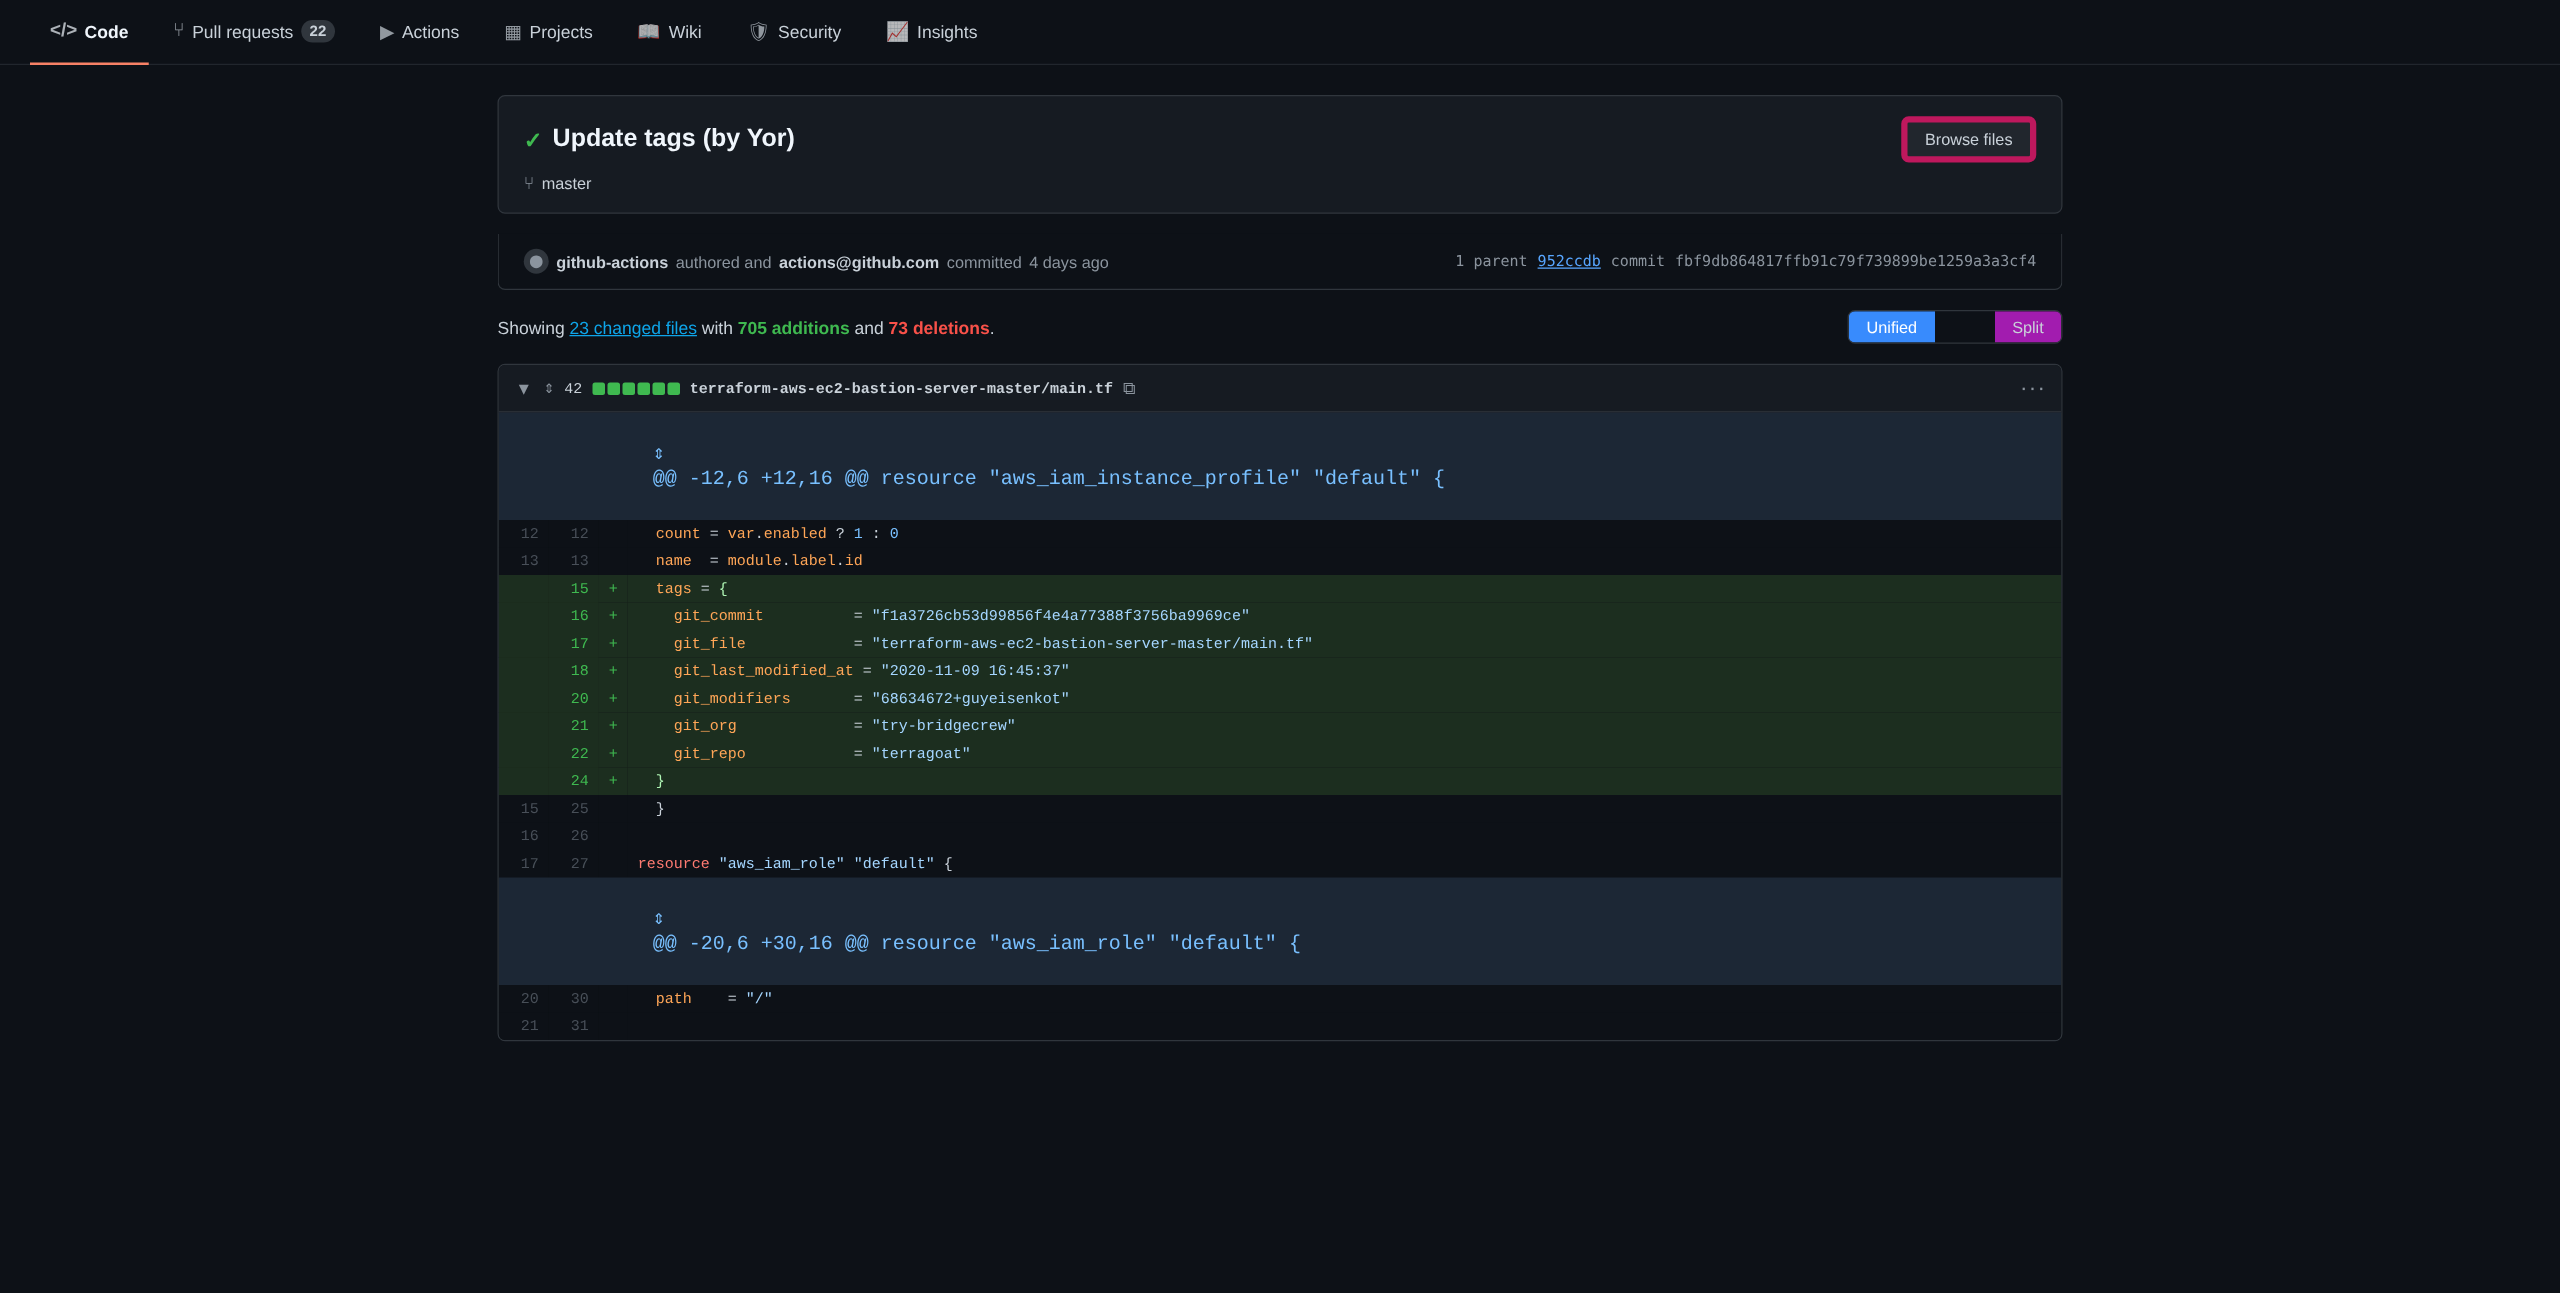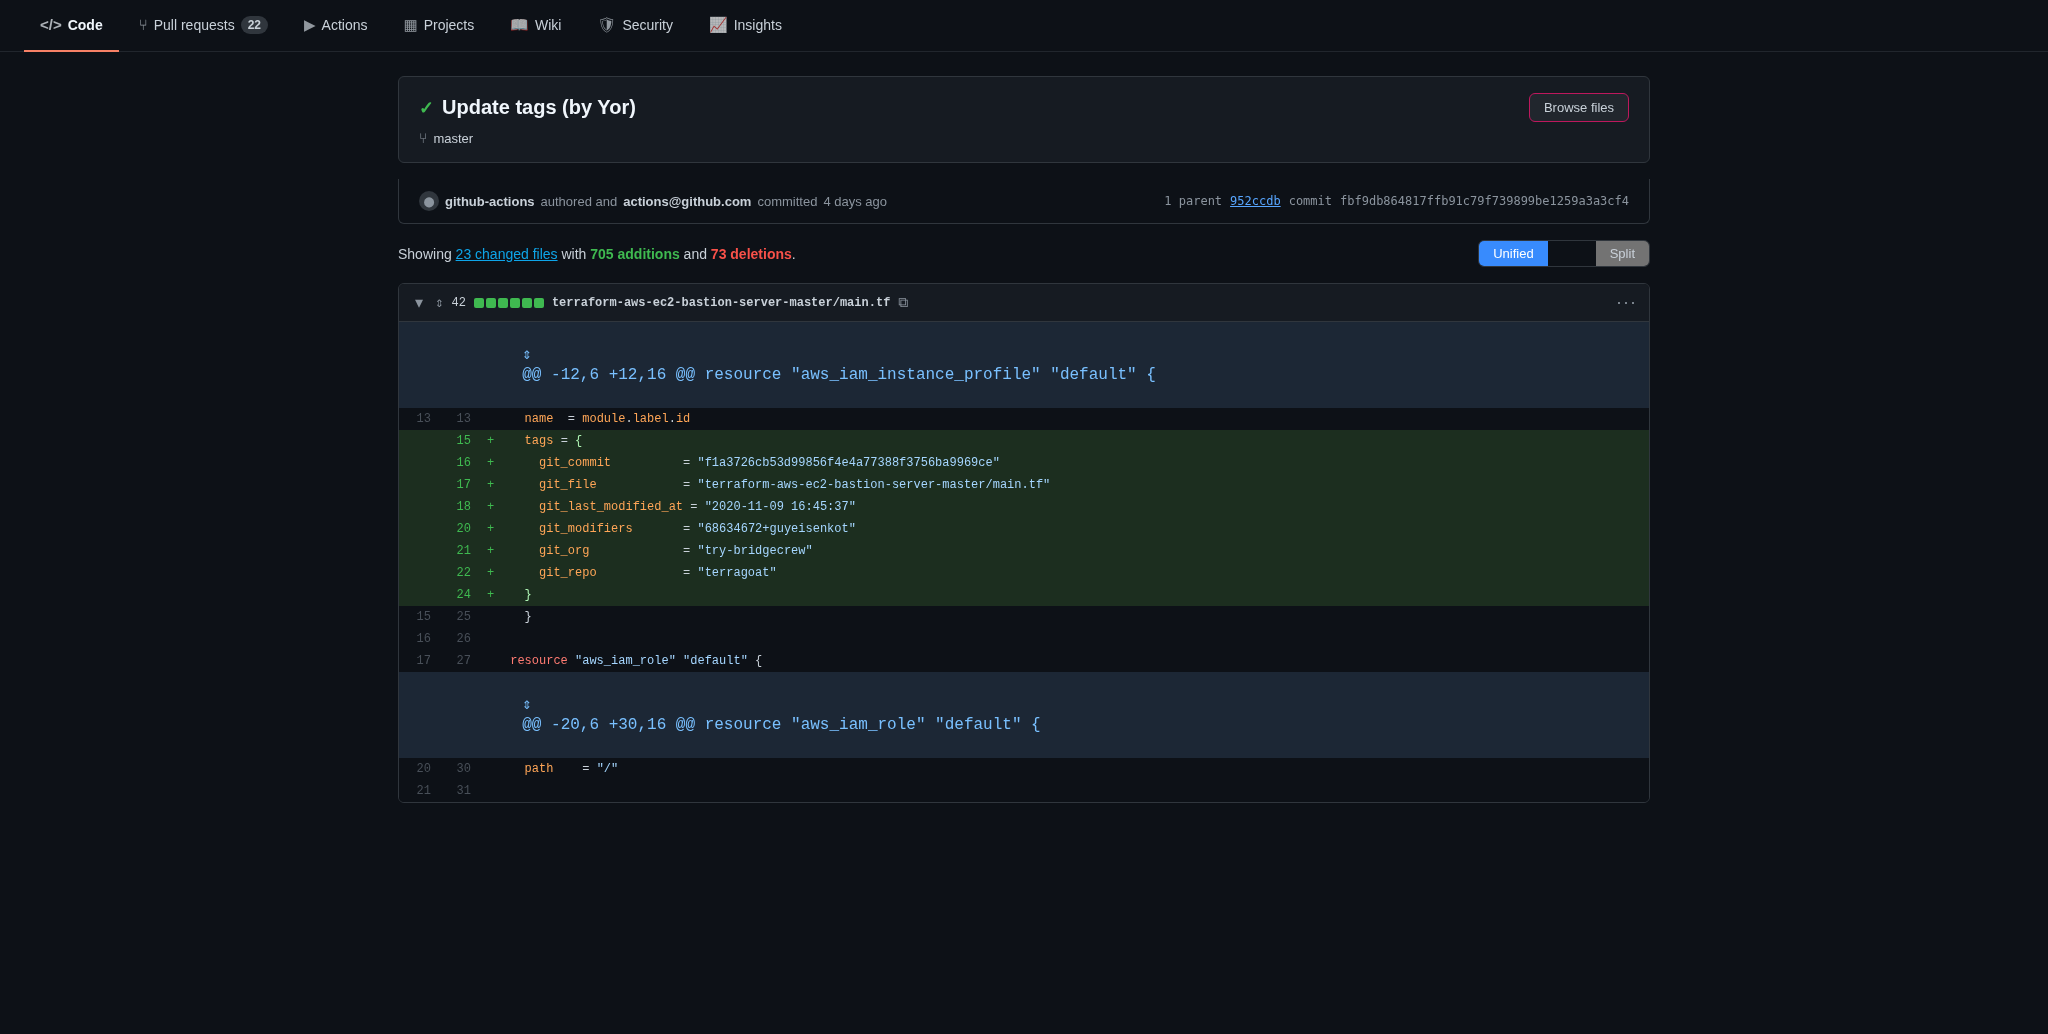--- a/index.html
+++ b/index.html
@@ -74,21 +74,21 @@
       align-items: center;
       gap: 8px;
       font-size: 20px;
       font-weight: 600;
       color: #f0f6fc;
     }
     .check-icon { color: #3fb950; font-size: 18px; }
     .browse-btn {
       background: #21262d;
       color: #c9d1d9;
-      border: 1px solid #be185d;
+      border: 5px solid #be185d;
       border-radius: 6px;
       padding: 6px 14px;
       cursor: pointer;
       font-size: 13px;
       font-weight: 500;
     }
     .branch-row {
       display: flex;
       align-items: center;
       gap: 6px;
@@ -134,21 +134,21 @@
       align-items: center;
       justify-content: space-between;
       margin-bottom: 16px;
     }
     .changed-files-link { color: #0ea5e9; text-decoration: underline; cursor: pointer; }
     .additions { color: #3fb950; font-weight: 600; }
     .deletions { color: #f85149; font-weight: 600; }
     .view-toggle { display: flex; border: 1px solid #30363d; border-radius: 6px; overflow: hidden; gap: 48px; }
     .view-btn {
       padding: 5px 14px;
-      background: #737373;
+      background: #a21caf;
       color: #c9d1d9;
       border: none;
       cursor: pointer;
       font-size: 13px;
     }
     .view-btn.active { background: #388bfd; color: #fff; }
 
     
     .file-diff {
       border: 1px solid #30363d;
@@ -344,20 +344,26 @@
     <table class="code-table">
       <tbody>
 
         <tr class="diff-hunk">
           <td colspan="4">
             <span style="cursor:pointer; margin-right:8px;">⇕</span>
             <span>@@ -12,6 +12,16 @@ resource "aws_iam_instance_profile" "default" {</span>
           </td>
         </tr>
 
+        <tr class="line-normal">
+          <td class="line-num">12</td>
+          <td class="line-num">12</td>
+          <td style="width:16px; color:#484f58;"> </td>
+          <td class="code-content">  <span class="variable">count</span> <span class="operator">=</span> <span class="variable">var</span>.<span class="variable">enabled</span> ? <span class="number">1</span> : <span class="number">0</span></td>
+        </tr>
 
         <tr class="line-normal">
           <td class="line-num">13</td>
           <td class="line-num">13</td>
           <td style="width:16px; color:#484f58;"> </td>
           <td class="code-content">  <span class="variable">name</span>  <span class="operator">=</span> <span class="variable">module</span>.<span class="variable">label</span>.<span class="variable">id</span></td>
         </tr>
 
 
         <tr class="line-add">

